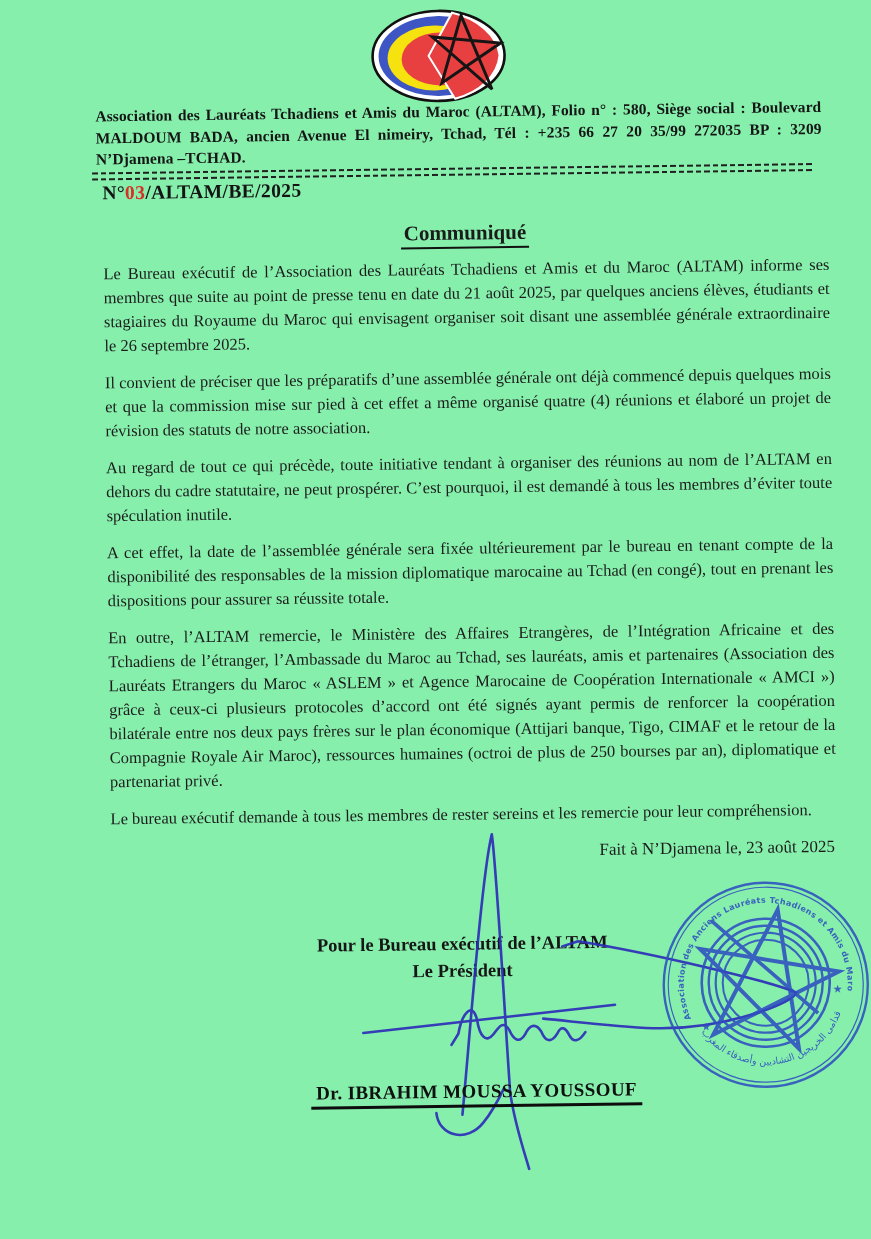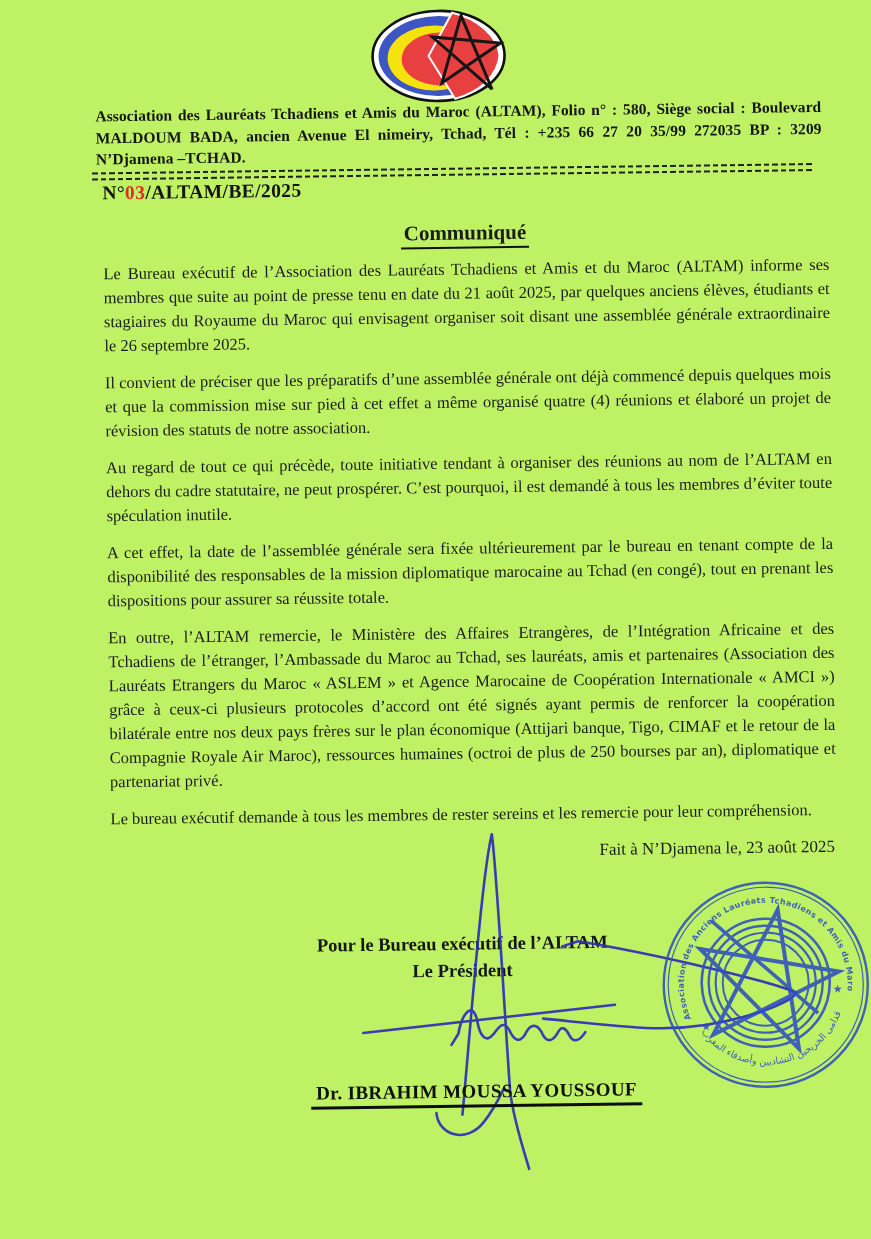--- a/index.html
+++ b/index.html
@@ -1,18 +1,18 @@
 <!DOCTYPE html>
 <html><head>
 <meta charset="utf-8">
 <style>
   html,body{margin:0;padding:0;background:#9a9a9a;}
   .sheet{
     position:relative;width:871px;height:1239px;margin:0 auto;
-    background:#bef264;overflow:hidden;
+    background:#86efac;overflow:hidden;
     font-family:"Liberation Serif", serif;color:#1b1b1b;
   }
   .rot{position:absolute;inset:0;transform:rotate(-0.75deg);transform-origin:50% 38%;}
   .logo{position:absolute;left:372px;top:6px;}
   .org-header{
     position:absolute;left:100px;top:101px;width:726px;
     font-weight:bold;font-size:15.5px;line-height:21.5px;
     text-align:justify;color:#151515;letter-spacing:.1px;
   }
   .dashes{position:absolute;left:96px;width:722px;}

